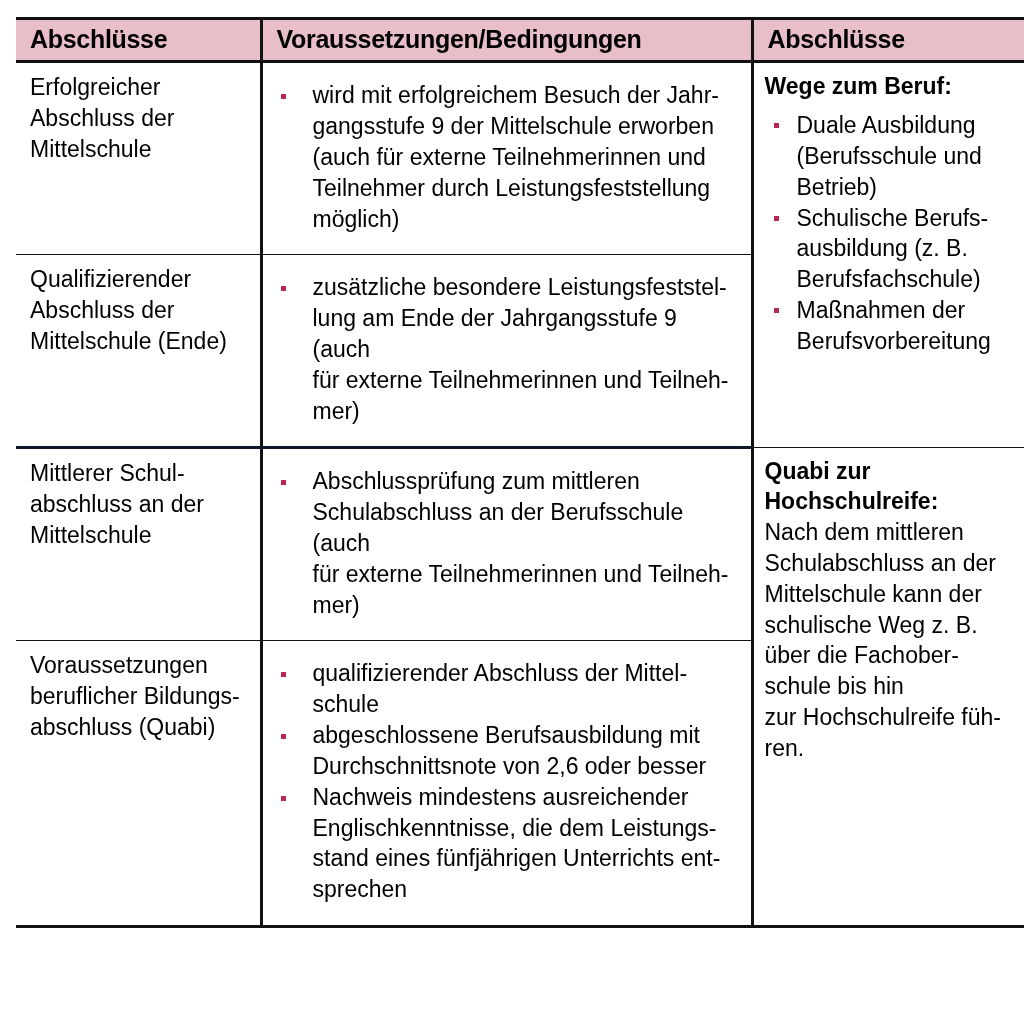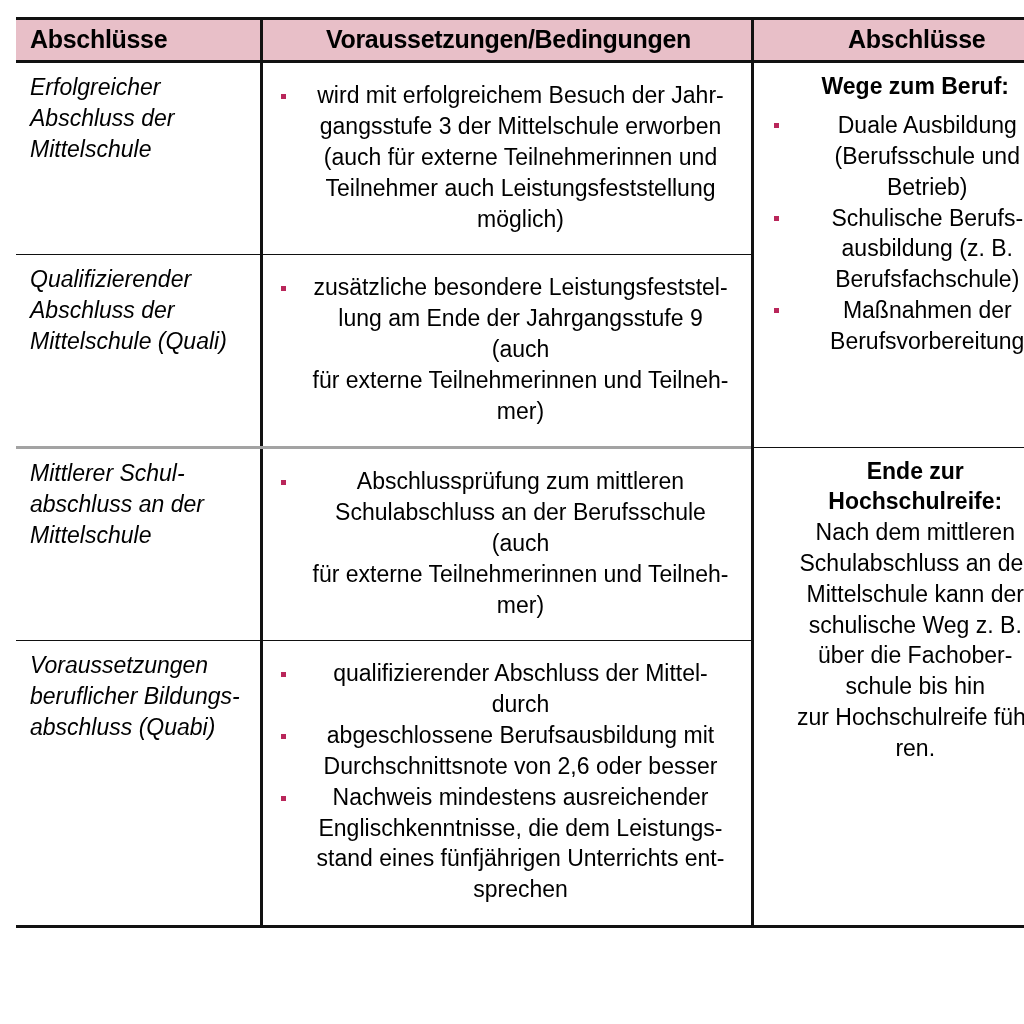--- a/index.html
+++ b/index.html
@@ -55,39 +55,38 @@
   }
   thead th .hd {
     font-weight: 700;
     font-size: 25px;
     letter-spacing: -0.3px;
     line-height: 1.05;
     white-space: nowrap;
   }
   th.col-sep, td.col-sep {
     border-left: 3px solid #111111;
-    text-align: center;
   }
 
   
   tbody td {
     vertical-align: top;
     padding: 9px 12px 12px 14px;
     box-sizing: border-box;
     font-size: 23px;
     line-height: 1.34;
   }
   tbody tr.thin-rule > td {
     border-bottom: 1.5px solid #111111;
   }
   tbody tr.thick-rule > td {
-    border-bottom: 3px solid #a3a3a3;
-  }
-
-  td.col-a  { padding-left: 14px; padding-right: 8px; font-style: italic; }
+    border-bottom: 3px solid #0f172a;
+  }
+
+  td.col-a  { padding-left: 14px; padding-right: 8px; }
   td.col-b  { padding-left: 8px;  padding-right: 14px; }
   td.col-c  { padding-left: 11px; padding-right: 10px; }
 
   .cell-line { display: block; }
 
   
   ul.blist {
     list-style: none;
     margin: 8px;
     padding: 0;
@@ -150,23 +149,23 @@
         <tr class="thin-rule">
           <td class="col-a">
             <span class="cell-line">Erfolgreicher</span>
             <span class="cell-line">Abschluss der</span>
             <span class="cell-line">Mittelschule</span>
           </td>
           <td class="col-b col-sep">
             <ul class="blist">
               <li>
                 <span class="cell-line">wird mit erfolgreichem Besuch der Jahr-</span>
-                <span class="cell-line">gangsstufe 3 der Mittelschule erworben</span>
+                <span class="cell-line">gangsstufe 9 der Mittelschule erworben</span>
                 <span class="cell-line">(auch für externe Teilnehmerinnen und</span>
-                <span class="cell-line">Teilnehmer auch Leistungsfeststellung</span>
+                <span class="cell-line">Teilnehmer durch Leistungsfeststellung</span>
                 <span class="cell-line">möglich)</span>
               </li>
             </ul>
           </td>
           <td class="col-c col-sep" rowspan="2">
             <span class="lead-bold">Wege zum Beruf:</span>
             <ul class="blist tight">
               <li>
                 <span class="cell-line">Duale Ausbildung</span>
                 <span class="cell-line">(Berufsschule und</span>
@@ -182,21 +181,21 @@
                 <span class="cell-line">Berufsvorbereitung</span>
               </li>
             </ul>
           </td>
         </tr>
 
         <tr class="thick-rule">
           <td class="col-a">
             <span class="cell-line">Qualifizierender</span>
             <span class="cell-line">Abschluss der</span>
-            <span class="cell-line">Mittelschule (Quali)</span>
+            <span class="cell-line">Mittelschule (Ende)</span>
           </td>
           <td class="col-b col-sep">
             <ul class="blist">
               <li>
                 <span class="cell-line">zusätzliche besondere Leistungsfeststel-</span>
                 <span class="cell-line">lung am Ende der Jahrgangsstufe 9 (auch</span>
                 <span class="cell-line">für externe Teilnehmerinnen und Teilneh-</span>
                 <span class="cell-line">mer)</span>
               </li>
             </ul>
@@ -213,21 +212,21 @@
             <ul class="blist">
               <li>
                 <span class="cell-line">Abschlussprüfung zum mittleren</span>
                 <span class="cell-line">Schulabschluss an der Berufsschule (auch</span>
                 <span class="cell-line">für externe Teilnehmerinnen und Teilneh-</span>
                 <span class="cell-line">mer)</span>
               </li>
             </ul>
           </td>
           <td class="col-c col-sep" rowspan="2">
-            <span class="lead-bold"><span>Ende zur</span><br><span>Hochschulreife:</span></span>
+            <span class="lead-bold"><span>Quabi zur</span><br><span>Hochschulreife:</span></span>
             <span class="plain-par">
               <span class="cell-line">Nach dem mittleren</span>
               <span class="cell-line">Schulabschluss an der</span>
               <span class="cell-line">Mittelschule kann der</span>
               <span class="cell-line">schulische Weg z. B.</span>
               <span class="cell-line">über die Fachober-</span>
               <span class="cell-line">schule bis hin</span>
               <span class="cell-line">zur Hochschulreife füh-</span>
               <span class="cell-line">ren.</span>
             </span>
@@ -237,21 +236,21 @@
         <tr>
           <td class="col-a">
             <span class="cell-line">Voraussetzungen</span>
             <span class="cell-line">beruflicher Bildungs-</span>
             <span class="cell-line">abschluss (Quabi)</span>
           </td>
           <td class="col-b col-sep">
             <ul class="blist">
               <li>
                 <span class="cell-line">qualifizierender Abschluss der Mittel-</span>
-                <span class="cell-line">durch</span>
+                <span class="cell-line">schule</span>
               </li>
               <li>
                 <span class="cell-line">abgeschlossene Berufsausbildung mit</span>
                 <span class="cell-line">Durchschnittsnote von 2,6 oder besser</span>
               </li>
               <li>
                 <span class="cell-line">Nachweis mindestens ausreichender</span>
                 <span class="cell-line">Englischkenntnisse, die dem Leistungs-</span>
                 <span class="cell-line">stand eines fünfjährigen Unterrichts ent-</span>
                 <span class="cell-line">sprechen</span>

